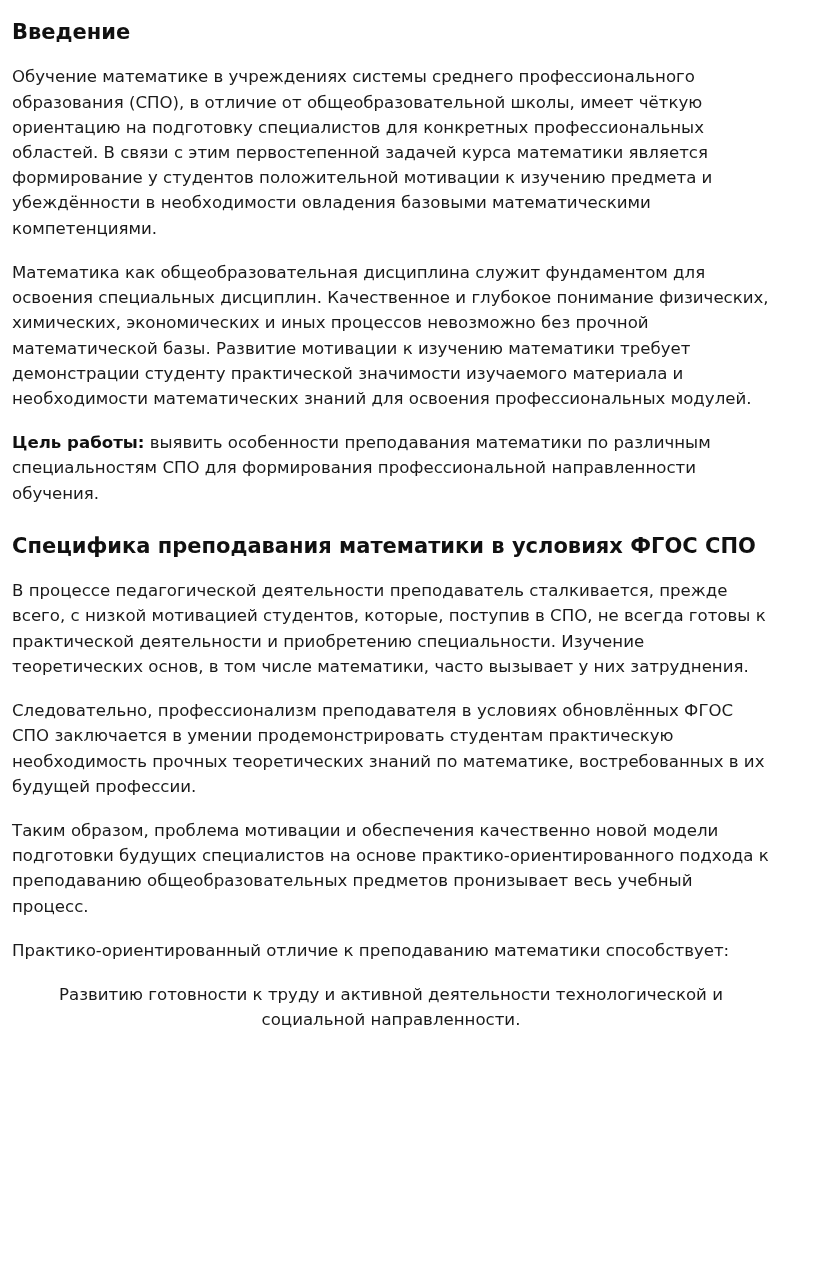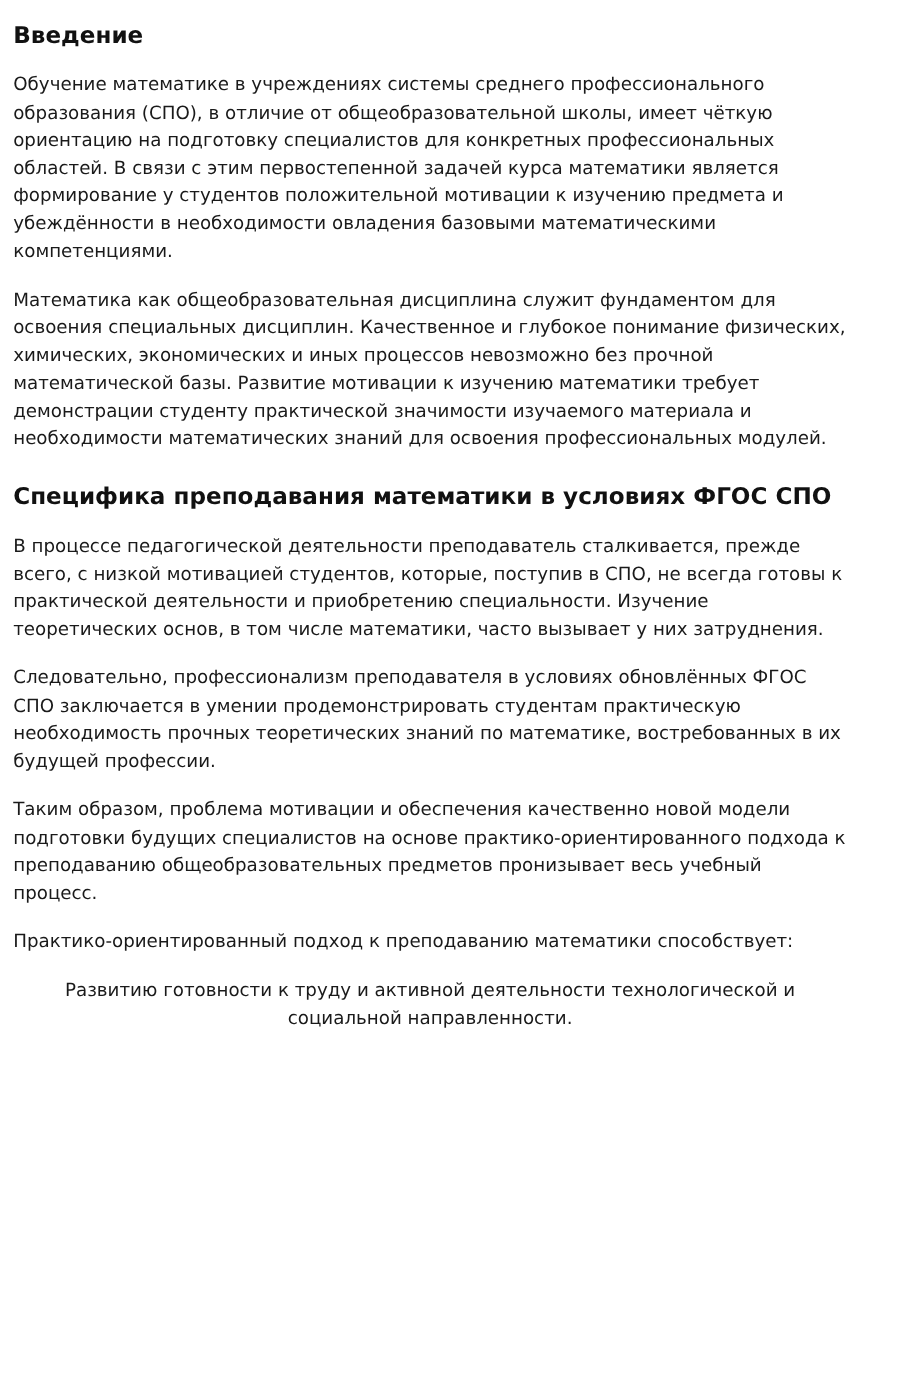--- a/index.html
+++ b/index.html
@@ -53,28 +53,29 @@
 
 <div class="page">
   <article class="doc-body">
 
     <h2 class="heading">Введение</h2>
 
     <p class="para">Обучение математике в учреждениях системы среднего профессионального образования (СПО), в отличие от общеобразовательной школы, имеет чёткую ориентацию на подготовку специалистов для конкретных профессиональных областей. В связи с этим первостепенной задачей курса математики является формирование у студентов положительной мотивации к изучению предмета и убеждённости в необходимости овладения базовыми математическими компетенциями.</p>
 
     <p class="para">Математика как общеобразовательная дисциплина служит фундаментом для освоения специальных дисциплин. Качественное и глубокое понимание физических, химических, экономических и иных процессов невозможно без прочной математической базы. Развитие мотивации к изучению математики требует демонстрации студенту практической значимости изучаемого материала и необходимости математических знаний для освоения профессиональных модулей.</p>
 
+    <p class="para"><span class="lead">Цель работы:</span><span> выявить особенности преподавания математики по различным специальностям СПО для формирования профессиональной направленности обучения.</span></p>
 
 
     <h2 class="heading spaced">Специфика преподавания математики в условиях ФГОС СПО</h2>
 
     <p class="para">В процессе педагогической деятельности преподаватель сталкивается, прежде всего, с низкой мотивацией студентов, которые, поступив в СПО, не всегда готовы к практической деятельности и приобретению специальности. Изучение теоретических основ, в том числе математики, часто вызывает у них затруднения.</p>
 
     <p class="para">Следовательно, профессионализм преподавателя в условиях обновлённых ФГОС СПО заключается в умении продемонстрировать студентам практическую необходимость прочных теоретических знаний по математике, востребованных в их будущей профессии.</p>
 
     <p class="para">Таким образом, проблема мотивации и обеспечения качественно новой модели подготовки будущих специалистов на основе практико-ориентированного подхода к преподаванию общеобразовательных предметов пронизывает весь учебный процесс.</p>
 
-    <p class="para">Практико-ориентированный подход к преподаванию математики способствует:</p>
+    <p class="para">Практико-ориентированный отличие к преподаванию математики способствует:</p>
 
     <p class="para">Развитию готовности к труду и активной деятельности технологической и социальной направленности.</p>
 
   </article>
 </div>
 
 </body></html>

